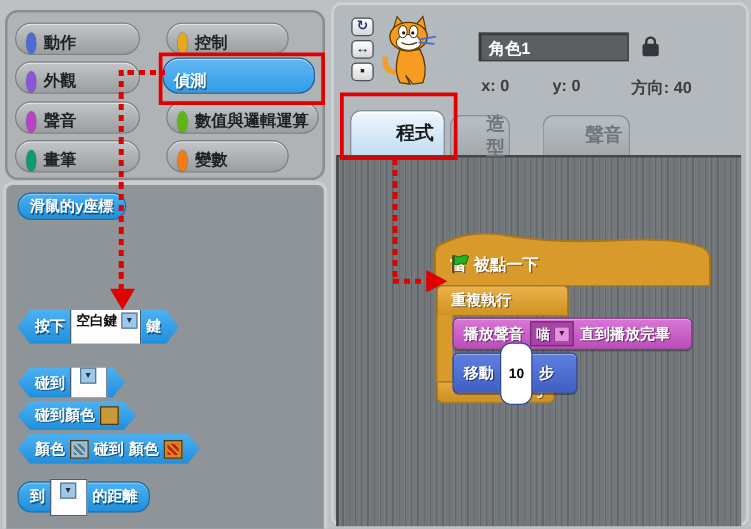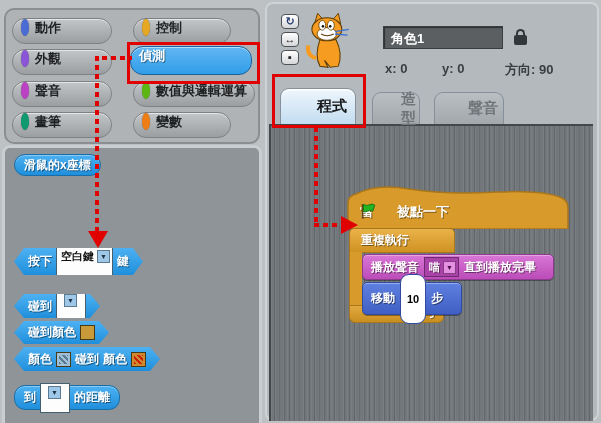--- a/index.html
+++ b/index.html
@@ -14,21 +14,21 @@
   
   .cat-panel{
     left:4px;top:8px;width:252px;height:132px;
     background:#b0b3b6;border:2px solid #8b8e90;border-radius:10px;
   }
   .cat-btn{
     position:absolute;height:26px;border-radius:13px;
     background:linear-gradient(#c3c6c8,#9b9ea0);
     border:1px solid #7e8183;
     box-shadow:inset 0 1px 0 rgba(255,255,255,.55);
-    display:flex;align-items:flex-start;gap:6px;padding:0 8px;cursor:pointer;
+    display:flex;align-items:flex-end;gap:6px;padding:0 8px;cursor:pointer;
     box-sizing:border-box;
   }
   .cat-dot{width:8px;height:17px;border-radius:50%;flex:0 0 auto;box-shadow:0 0 1px rgba(0,0,0,.5)}
   .cat-label{font-size:13px;font-weight:bold;color:#1e2022;white-space:nowrap}
   .cat-btn.selected{
     background:linear-gradient(#63b6f3,var(--sel,#1f7fd4));
     border-color:#1a5f9e;
   }
   .cat-btn.selected .cat-label{color:#fff;text-shadow:1px 1px 0 rgba(0,0,0,.4)}
 
@@ -111,21 +111,21 @@
     background:
       repeating-linear-gradient(90deg, rgba(0,0,0,.14) 0 1px, transparent 1px 5px),
       repeating-linear-gradient(90deg, rgba(255,255,255,.05) 2px 3px, transparent 3px 6px),
       #72777b;
     box-shadow:inset 2px 2px 0 #45484b;
   }
 
   
   .hat{position:absolute;left:78px;top:61px;width:222px;height:44px;cursor:grab}
   .hat svg{position:absolute;left:0;top:0}
-  .hat-row{position:absolute;left:13px;top:18px;display:flex;align-items:center;gap:24px}
+  .hat-row{position:absolute;left:13px;top:18px;display:flex;align-items:center;gap:6px}
   .hat-row .btxt{font-size:13px}
   .c-top{position:absolute;left:80px;top:104px;width:106px;height:25px;
     background:linear-gradient(#eab24a,#cf9222);border:1px solid #a8761c;border-radius:5px 5px 0 0;
     box-sizing:border-box;display:flex;align-items:center;padding-left:11px;cursor:grab}
   .c-arm{position:absolute;left:80px;top:128px;width:13px;height:54px;
     background:#d89a2b;border-left:1px solid #a8761c;box-sizing:border-box}
   .c-bottom{position:absolute;left:80px;top:181px;width:95px;height:18px;
     background:linear-gradient(#e2a93e,#c98e20);border:1px solid #a8761c;border-radius:0 0 6px 6px;
     box-sizing:border-box;display:flex;align-items:center;justify-content:flex-end;padding-right:7px}
   .loop-glyph{font-size:13px;font-weight:bold;color:#fff;text-shadow:1px 1px 0 rgba(0,0,0,.4);line-height:10px}
@@ -174,21 +174,21 @@
     <span class="cat-label">畫筆</span>
   </div>
   <div class="cat-btn" style="left:127px;top:102px;width:98px">
     <span class="cat-dot" style="background: rgb(238, 125, 22);"></span>
     <span class="cat-label">變數</span>
   </div>
 </div>
 
 <div class="abs palette">
   <div class="rep" style="left:9px;top:6px">
-    <span class="btxt">滑鼠的x座標</span>
+    <span class="btxt">滑鼠的y座標</span>
   </div>
 
   <div class="hex" style="left:9px;top:100px;height:27px">
     <span class="btxt">按下</span>
     <span class="wdd">
       <span>空白鍵</span>
       <span class="ar">▼</span>
     </span>
     <span class="btxt">鍵</span>
   </div>
@@ -263,27 +263,27 @@
   <div class="coord" style="left:118px">
     <span>x:</span>
     <span>0</span>
   </div>
   <div class="coord" style="left:175px">
     <span>y:</span>
     <span>0</span>
   </div>
   <div class="coord" style="left:238px">
     <span>方向:</span>
-    <span>90</span>
+    <span>40</span>
   </div>
 
   <div class="tab active" style="left:13px;top:84px;width:76px">
     <span>程式</span>
   </div>
-  <div class="tab inactive" style="left:105px;top:88px;width:48px">
+  <div class="tab inactive" style="left:93px;top:88px;width:48px">
     <span>造型</span>
   </div>
   <div class="tab inactive" style="left:167px;top:88px;width:70px">
     <span>聲音</span>
   </div>
 
   <div class="script-area">
 
     <div class="hat">
       <svg width="222" height="44" viewBox="0 0 222 44" preserveAspectRatio="none">

